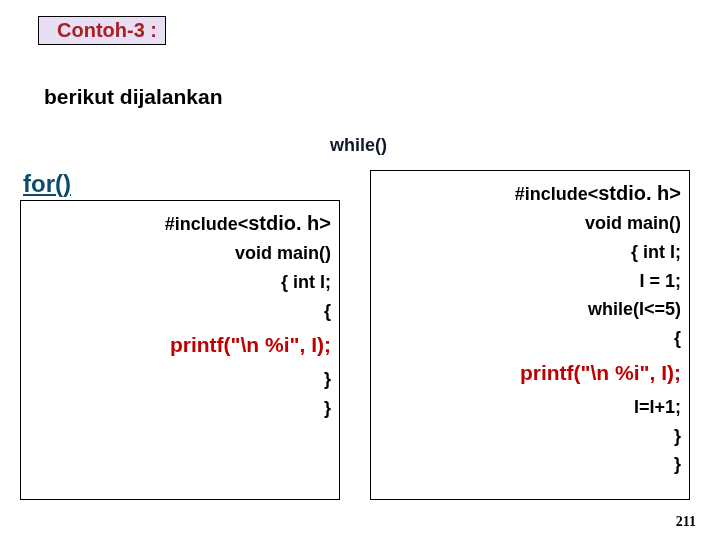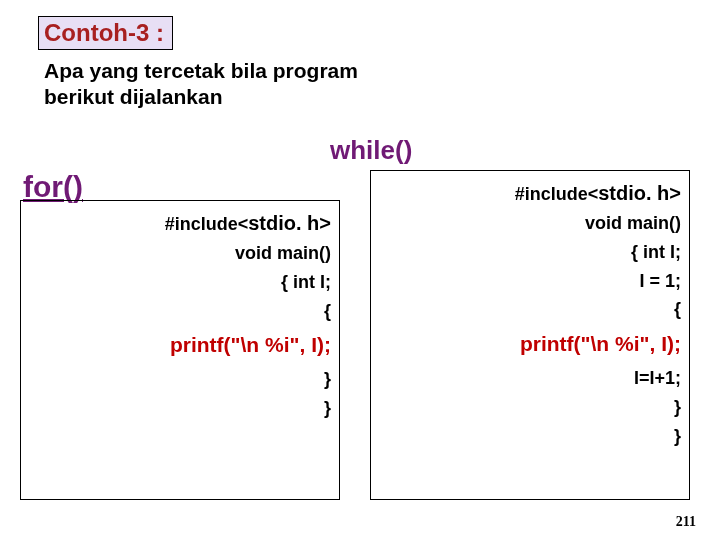--- a/index.html
+++ b/index.html
@@ -13,47 +13,47 @@
     overflow: hidden;
   }
   .title-box {
     position: absolute;
     top: 16px;
     left: 38px;
     border: 1px solid #000;
     background: #e8dff5;
     color: #a82020;
     font-weight: bold;
-    font-size: 24px;
-    padding: 2px 8px 2px 5px;
+    font-size: 20px;
+    padding: 2px 8px 2px 18px;
   }
   .question {
     position: absolute;
     top: 58px;
     left: 44px;
     font-size: 21px;
     font-weight: bold;
     color: #000;
     line-height: 1.25;
   }
   .while-title {
     position: absolute;
     top: 135px;
     left: 330px;
-    font-size: 26px;
+    font-size: 18px;
     font-weight: bold;
-    color: #701a75;
+    color: #0f172a;
   }
   .for-title {
     position: absolute;
     top: 170px;
     left: 23px;
-    font-size: 30px;
+    font-size: 24px;
     font-weight: bold;
-    color: #701a75;
+    color: #0c4a6e;
     text-decoration: underline;
   }
   .code-box-left {
     position: absolute;
     top: 200px;
     left: 20px;
     width: 320px;
     height: 300px;
     border: 1px solid #000;
     padding: 6px 8px;
@@ -96,21 +96,21 @@
     font-family: "Comic Sans MS", "Segoe Script", cursive;
     color: #000;
   }
 </style>
 </head>
 <body>
 
 <div class="title-box">Contoh-3 :</div>
 
 <div class="question">
-  <span>Apa yang tercetak bila program</span><br>
+  <br>
   <span>berikut dijalankan</span>
 </div>
 
 <div class="while-title">while()</div>
 <div class="for-title">for()</div>
 
 <div class="code-box-left">
   <div class="line"><span>#include&lt;</span><span class="include-lib">stdio. h&gt;</span></div>
   <div class="line">void main()</div>
   <div class="line">{ int I;</div>
@@ -118,20 +118,21 @@
   <div class="line printf-line"><span>     </span><span class="printf-kw">printf(</span><span class="printf-str">"\n %i"</span><span class="printf-arg">, I);</span></div>
   <div class="line">  }</div>
   <div class="line">}</div>
 </div>
 
 <div class="code-box-right">
   <div class="line"><span>#include&lt;</span><span class="include-lib">stdio. h&gt;</span></div>
   <div class="line">void main()</div>
   <div class="line">{ int I;</div>
   <div class="line">  I = 1;</div>
+  <div class="line">  while(I&lt;=5)</div>
   <div class="line">  {</div>
   <div class="line printf-line"><span>     </span><span class="printf-kw">printf(</span><span class="printf-str">"\n %i"</span><span class="printf-arg">, I);</span></div>
   <div class="line">     I=I+1;</div>
   <div class="line">  }</div>
   <div class="line">}</div>
 </div>
 
 <div class="page-num">211</div>
 
 </body></html>

